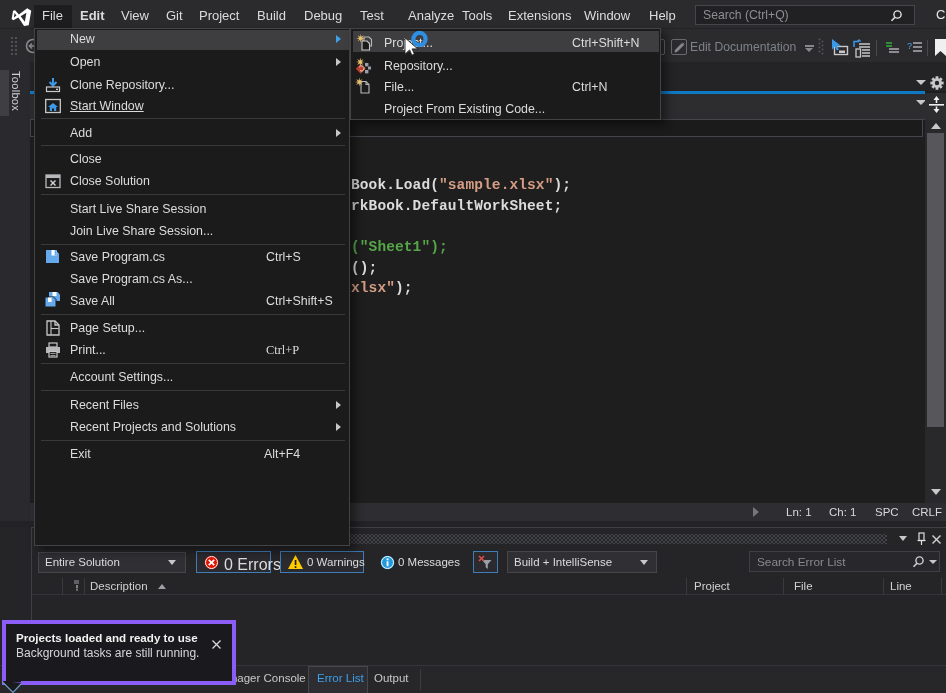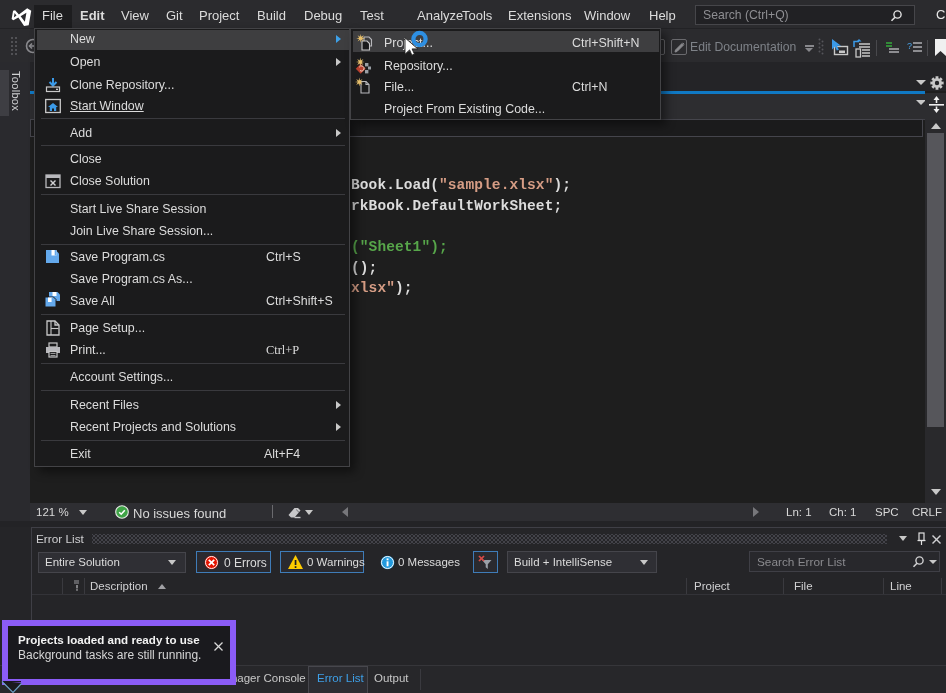--- a/index.html
+++ b/index.html
@@ -61,21 +61,21 @@
   </svg>
 <div id="menubar" style="position:absolute;left:0;top:0;width:946px;height:28px;font-size:13px;color:#dcdcdc;z-index:6;">
 <span class="a" style="left:42px;top:8px;">File</span>
 <span class="a" style="left:80px;top:8px;font-weight:bold;">Edit</span>
 <span class="a" style="left:121px;top:8px;">View</span>
 <span class="a" style="left:166px;top:8px;">Git</span>
 <span class="a" style="left:199px;top:8px;">Project</span>
 <span class="a" style="left:257px;top:8px;">Build</span>
 <span class="a" style="left:304px;top:8px;">Debug</span>
 <span class="a" style="left:360px;top:8px;">Test</span>
-<span class="a" style="left:417px;top:8px;text-align:right;">Analyze</span>
+<span class="a" style="left:408px;top:8px;text-align:right;">Analyze</span>
 <span class="a" style="left:462px;top:8px;">Tools</span>
 <span class="a" style="left:508px;top:8px;">Extensions</span>
 <span class="a" style="left:584px;top:8px;">Window</span>
 <span class="a" style="left:649px;top:8px;">Help</span>
 </div>
 <div class="a" style="left:695px;top:5px;width:220px;height:20px;background:#212124;border:1px solid #46464a;"></div>
 <div class="t" style="left:703px;top:8px;color:#8e8e92;font-size:12.2px;">Search (Ctrl+Q)</div>
 <svg class="a" style="left:890px;top:9px;" width="13" height="13" viewBox="0 0 13 13">
 <circle cx="7.5" cy="5.5" r="3.6" fill="none" stroke="#e0e0e0" stroke-width="1.4"></circle>
 <path d="M5 8.2 L1.5 11.7" stroke="#e0e0e0" stroke-width="1.6"></path>
@@ -206,21 +206,21 @@
 <div class="tri" style="left:168px;top:560px;border-left:4.5px solid transparent;border-right:4.5px solid transparent;border-top:5px solid #c8c8c8;"></div>
 <div class="a" style="left:196px;top:551px;width:75px;height:22px;background:#2a2a2f;border:1px solid #3f7cb8;"></div>
 <svg class="a" style="left:204px;top:555px;" width="15" height="15" viewBox="0 0 15 15">
 <circle cx="7.5" cy="7.5" r="6.8" fill="#e51400"></circle>
       <circle cx="7.5" cy="7.5" r="6" fill="none" stroke="#f8f8f8" stroke-width="1"></circle>
 <g stroke="#ffffff" stroke-width="1.7">
         <path d="M4.8 4.8 L10.2 10.2"></path>
         <path d="M10.2 4.8 L4.8 10.2"></path>
       </g>
     </svg>
-<div class="t" style="left:224px;top:556px;font-size:12px;">0 Errors</div>
+<div class="t" style="left:224px;top:556px;font-size:16px;">0 Errors</div>
 <div class="a" style="left:280px;top:551px;width:84px;height:22px;background:#2a2a2f;border:1px solid #3f7cb8;"></div>
 <svg class="a" style="left:287px;top:554px;" width="17" height="16" viewBox="0 0 17 16">
 <path d="M8.5 1 L16 15 L1 15 Z" fill="#ffcc00"></path>
 <rect x="7.7" y="6" width="1.7" height="5" fill="#1e1e1e"></rect>
       <rect x="7.7" y="12.2" width="1.7" height="1.8" fill="#1e1e1e"></rect>
     </svg>
 <div class="t" style="left:307px;top:556px;font-size:11.5px;">0 Warnings</div>
 <div class="a" style="left:373px;top:551px;width:90px;height:22px;"></div>
 <svg class="a" style="left:380px;top:555px;" width="15" height="15" viewBox="0 0 15 15">
 <circle cx="7.5" cy="7.5" r="6.8" fill="#229ade"></circle>
@@ -266,21 +266,21 @@
 <div class="a" style="left:941px;top:578px;width:1px;height:16px;background:#3a3a3f;"></div>
 <div class="a" style="left:32px;top:594px;width:914px;height:1px;background:#333338;"></div>
 </div>
 
 <div class="t" style="left:167px;top:672px;color:#c8c8c8;font-size:11.5px;">Package Manager Console</div>
 <div class="a" style="left:308px;top:666px;width:60px;height:27px;background:#2d2d32;border:1px solid #47474d;border-bottom:none;"></div>
 <div class="t" style="left:317px;top:672px;color:#3ea0e8;font-size:11.5px;">Error List</div>
 <div class="t" style="left:374px;top:672px;color:#c8c8c8;font-size:11.5px;">Output</div>
 <div class="a" style="left:420px;top:669px;width:1px;height:21px;background:#3a3a3f;"></div>
 
-<div id="filemenu" style="position:absolute;left:34px;top:28px;width:316px;height:439px;background:#1b1b1c;border:1px solid #434346;box-shadow:5px 5px 9px rgba(0,0,0,.45);z-index:50;font-size:12.4px;color:#dcdcdc;">
+<div id="filemenu" style="position:absolute;left:34px;top:28px;width:316px;height:518px;background:#1b1b1c;border:1px solid #434346;box-shadow:5px 5px 9px rgba(0,0,0,.45);z-index:50;font-size:12.4px;color:#dcdcdc;">
 <div class="a" style="left:2px;top:1px;width:312px;height:20px;background:#3e3e40;"></div>
 <div class="mi" style="left:35px;top:2.5px;">New</div>
 <div class="tri" style="left:301px;top:6px;border-top:4.5px solid transparent;border-bottom:4.5px solid transparent;border-left:5px solid #3ea0e8;"></div>
 <div class="mi" style="left:35px;top:25.5px;">Open</div>
 <div class="tri" style="left:301px;top:29px;border-top:4.5px solid transparent;border-bottom:4.5px solid transparent;border-left:5px solid #c8c8c8;"></div>
 <div class="mi" style="left:35px;top:48.5px;">Clone Repository...</div>
 <div class="mi" style="left:35px;top:70px;text-decoration:underline;">Start Window</div>
 <div class="sep" style="top:89px;"></div>
 <div class="mi" style="left:35px;top:96.5px;">Add</div>
 <div class="tri" style="left:301px;top:100px;border-top:4.5px solid transparent;border-bottom:4.5px solid transparent;border-left:5px solid #c8c8c8;"></div>
@@ -385,21 +385,21 @@
 <path d="M7 4.5 H12 L15 7.5 V16 H7 Z" fill="none" stroke="#b8b8bc" stroke-width="1.1"></path>
 <path d="M12 4.5 V7.5 H15" fill="none" stroke="#b8b8bc" stroke-width="1.1"></path>
 <path transform="translate(0.8 0.5)" d="M4.50 0.10 L5.11 3.02 L7.61 1.39 L5.98 3.89 L8.90 4.50 L5.98 5.11 L7.61 7.61 L5.11 5.98 L4.50 8.90 L3.89 5.98 L1.39 7.61 L3.02 5.11 L0.10 4.50 L3.02 3.89 L1.39 1.39 L3.89 3.02 Z" fill="#e8c06c"></path>
     </svg>
 </div>
 <svg class="a" style="left:403px;top:28px;width:34px;height:36px;z-index:58;" viewBox="0 0 34 36">
 <circle cx="16.5" cy="11" r="6.1" fill="none" stroke="#2e8fe2" stroke-width="4.3"></circle>
 <path d="M2 9.8 L2 26.2 L6.6 21.9 L8.9 27.2 L11.4 26.1 L9.1 20.9 L14.8 20.9 Z" fill="#ffffff" stroke="#222222" stroke-width="0.9"></path>
 </svg>
 
-<div id="bubble" style="position:absolute;left:2px;top:620px;width:234px;height:65px;background:#1a1a1e;border:6px solid #8b5cf6;z-index:60;">
+<div id="bubble" style="position:absolute;left:2px;top:620px;width:234px;height:65px;background:#1a1a1e;border:4px solid #8b5cf6;z-index:60;">
 <div class="a" style="left:10px;top:7px;font-size:11.6px;font-weight:bold;color:#f2f2f2;white-space:pre;">Projects loaded and ready to use</div>
 <div class="a" style="left:10px;top:22px;font-size:12px;color:#d6d6d6;white-space:pre;">Background tasks are still running.</div>
 <svg class="a" style="left:205px;top:15px;" width="11" height="11" viewBox="0 0 11 11">
       <g stroke="#d8d8d8" stroke-width="1.3">
         <path d="M1.5 1.5 L9.5 9.5"></path>
         <path d="M9.5 1.5 L1.5 9.5"></path>
       </g>
     </svg>
 </div>
 <svg class="a" style="left:0px;top:681px;width:30px;height:12px;z-index:61;" viewBox="0 0 30 12">

